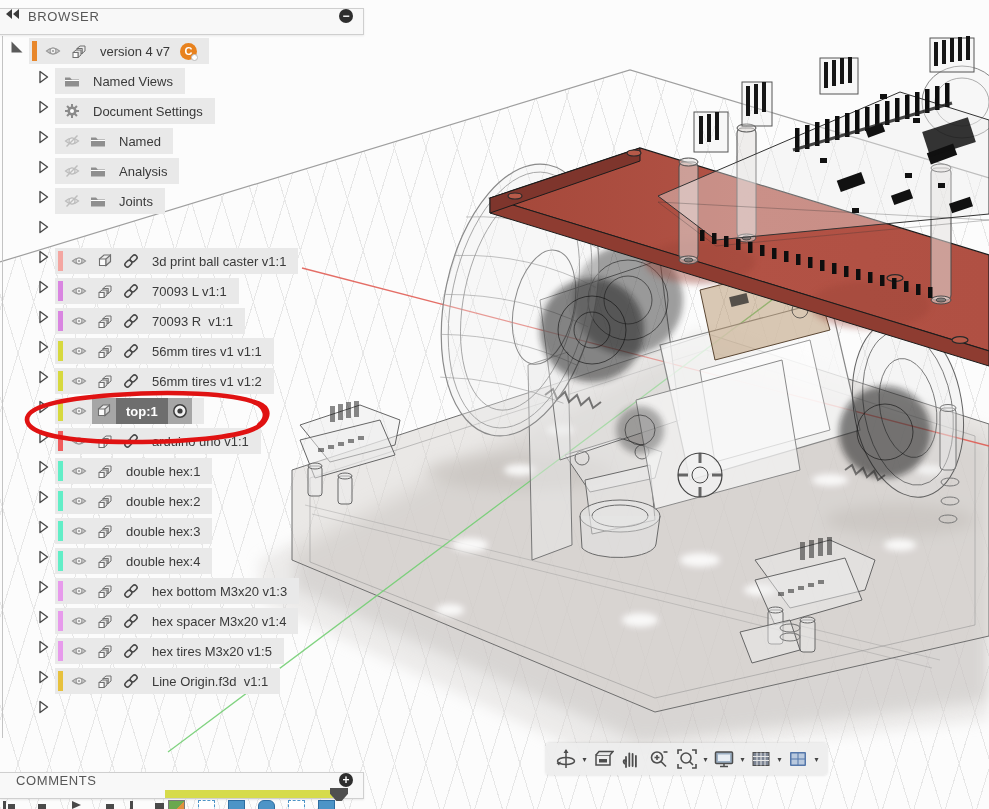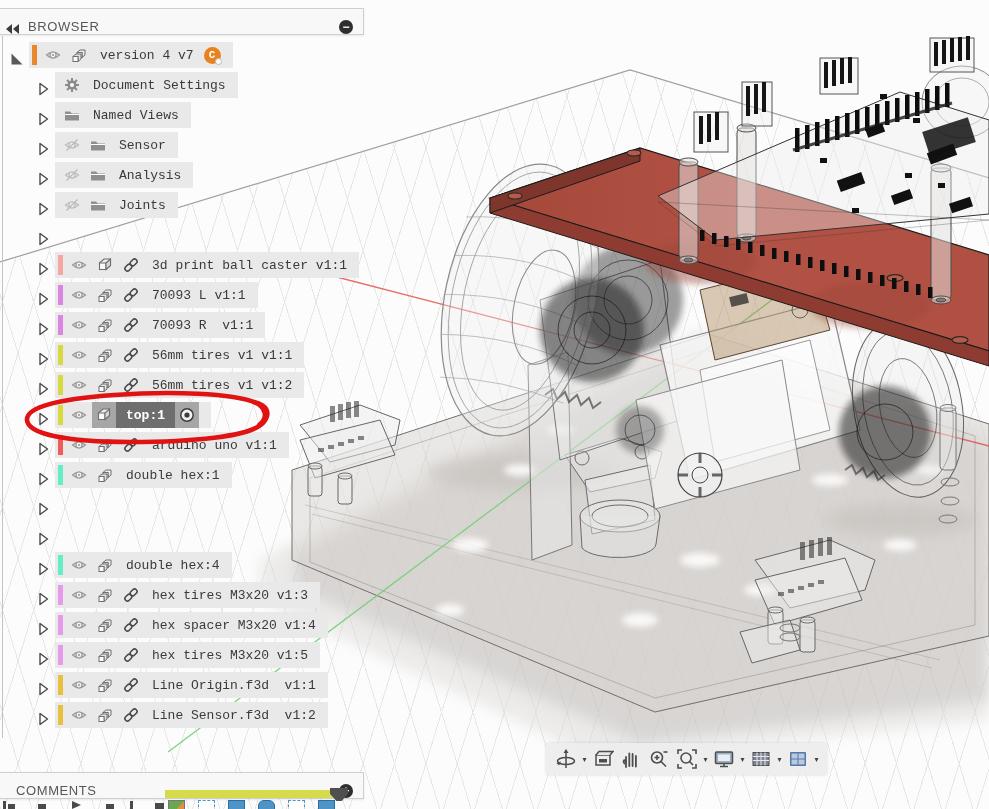--- a/index.html
+++ b/index.html
@@ -12,32 +12,32 @@
     position:absolute;inset:0;background-color:#fcfcfc;
     background-image:
       repeating-linear-gradient(107deg,#e7e7e7 0 1px,transparent 1px 30px),
       repeating-linear-gradient(73deg,#e7e7e7 0 1px,transparent 1px 30px);
   }
   .vp-svg{position:absolute;left:0;top:0;}
   
   .panel-header{
     position:absolute;left:0;width:364px;height:27px;
     background:#f8f8f8;border:1px solid #cfcfcf;border-left:none;
-    display:flex;align-items:flex-end;box-sizing:border-box;
+    display:flex;align-items:flex-start;box-sizing:border-box;
     box-shadow:0 1px 2px rgba(0,0,0,.08);z-index:5;
   }
   .panel-header .ph-title{font-size:13px;color:#575757;letter-spacing:.6px;margin-left:8px;}
   .ph-left-ic{margin-left:6px;display:flex;align-items:center;}
   .ph-right-ic{margin-left:auto;margin-right:10px;width:14px;height:14px;border-radius:50%;
     background:#2e2e2e;color:#fff;display:flex;align-items:center;justify-content:center;
     font-size:12px;line-height:1;font-weight:bold;}
   .tree-guide{position:absolute;left:2px;top:36px;height:702px;width:1px;background:#c3c3c3;z-index:4;}
   
   .tree{position:absolute;left:0;top:38px;z-index:5;}
-  .row{height:30px;display:flex;align-items:flex-end;font-family:Liberation Mono, monospace;}
+  .row{height:30px;display:flex;align-items:flex-start;}
   .row .indent{width:34px;flex:0 0 auto;}
   .row .indent.root{width:8px;}
   .tri{width:18px;height:18px;flex:0 0 auto;display:flex;align-items:center;justify-content:center;margin-right:3px;}
   .pill{display:flex;align-items:center;height:26px;background:#e9e9e9;padding-right:12px;}
   .bar{width:5px;height:20px;margin:0 3px;flex:0 0 auto;}
   .ic{width:26px;height:20px;display:flex;align-items:center;justify-content:center;flex:0 0 auto;}
   .lbl{font-size:13px;color:#3a3a3a;padding-left:8px;white-space:pre;}
   .pill.nofold{padding-left:4px;}
   .badge{width:17px;height:17px;border-radius:50%;background:#e8821e;color:#fff;font-size:11px;
     font-weight:bold;display:flex;align-items:center;justify-content:center;margin-left:10px;position:relative;}
@@ -448,63 +448,63 @@
   <div class="row">
     <span class="indent"></span>
     <span class="tri">
         <svg width="16" height="16">
           <use href="#sym-tri"></use>
         </svg>
       </span>
     <span class="pill nofold">
       <span class="ic">
           <svg width="16" height="16">
+            <use href="#sym-folder"></use>
+          </svg>
+        </span>
+      <span class="lbl">Named Views</span>
+    </span>
+  </div>
+
+  <div class="row">
+    <span class="indent"></span>
+    <span class="tri">
+        <svg width="16" height="16">
+          <use href="#sym-tri"></use>
+        </svg>
+      </span>
+    <span class="pill nofold">
+      <span class="ic">
+          <svg width="16" height="16">
             <use href="#sym-gear"></use>
           </svg>
         </span>
       <span class="lbl">Document Settings</span>
     </span>
   </div>
 
   <div class="row">
     <span class="indent"></span>
     <span class="tri">
         <svg width="16" height="16">
           <use href="#sym-tri"></use>
         </svg>
       </span>
     <span class="pill nofold">
       <span class="ic">
           <svg width="16" height="16">
+            <use href="#sym-eye-off"></use>
+          </svg>
+        </span>
+      <span class="ic">
+          <svg width="16" height="16">
             <use href="#sym-folder"></use>
           </svg>
         </span>
-      <span class="lbl">Named Views</span>
-    </span>
-  </div>
-
-  <div class="row">
-    <span class="indent"></span>
-    <span class="tri">
-        <svg width="16" height="16">
-          <use href="#sym-tri"></use>
-        </svg>
-      </span>
-    <span class="pill nofold">
-      <span class="ic">
-          <svg width="16" height="16">
-            <use href="#sym-eye-off"></use>
-          </svg>
-        </span>
-      <span class="ic">
-          <svg width="16" height="16">
-            <use href="#sym-folder"></use>
-          </svg>
-        </span>
-      <span class="lbl">Sensor</span>
+      <span class="lbl">Named</span>
     </span>
   </div>
 
   <div class="row">
     <span class="indent"></span>
     <span class="tri">
         <svg width="16" height="16">
           <use href="#sym-tri"></use>
         </svg>
       </span>
@@ -772,48 +772,76 @@
       <span class="lbl">double hex:1</span>
     </span>
   </div>
   <div class="row">
     <span class="indent"></span>
     <span class="tri">
         <svg width="16" height="16">
           <use href="#sym-tri"></use>
         </svg>
       </span>
-  </div>
-  <div class="row">
-    <span class="indent"></span>
-    <span class="tri">
-        <svg width="16" height="16">
-          <use href="#sym-tri"></use>
-        </svg>
-      </span>
-  </div>
-  <div class="row">
-    <span class="indent"></span>
-    <span class="tri">
-        <svg width="16" height="16">
-          <use href="#sym-tri"></use>
-        </svg>
-      </span>
     <span class="pill">
       <span class="bar" style="background: rgb(98, 238, 199);"></span>
       <span class="ic">
           <svg width="16" height="16">
             <use href="#sym-eye"></use>
           </svg>
         </span>
       <span class="ic">
           <svg width="16" height="16">
             <use href="#sym-comp"></use>
           </svg>
         </span>
+      <span class="lbl">double hex:2</span>
+    </span>
+  </div>
+  <div class="row">
+    <span class="indent"></span>
+    <span class="tri">
+        <svg width="16" height="16">
+          <use href="#sym-tri"></use>
+        </svg>
+      </span>
+    <span class="pill">
+      <span class="bar" style="background: rgb(98, 238, 199);"></span>
+      <span class="ic">
+          <svg width="16" height="16">
+            <use href="#sym-eye"></use>
+          </svg>
+        </span>
+      <span class="ic">
+          <svg width="16" height="16">
+            <use href="#sym-comp"></use>
+          </svg>
+        </span>
+      <span class="lbl">double hex:3</span>
+    </span>
+  </div>
+  <div class="row">
+    <span class="indent"></span>
+    <span class="tri">
+        <svg width="16" height="16">
+          <use href="#sym-tri"></use>
+        </svg>
+      </span>
+    <span class="pill">
+      <span class="bar" style="background: rgb(98, 238, 199);"></span>
+      <span class="ic">
+          <svg width="16" height="16">
+            <use href="#sym-eye"></use>
+          </svg>
+        </span>
+      <span class="ic">
+          <svg width="16" height="16">
+            <use href="#sym-comp"></use>
+          </svg>
+        </span>
       <span class="lbl">double hex:4</span>
     </span>
   </div>
 
   <div class="row">
     <span class="indent"></span>
     <span class="tri">
         <svg width="16" height="16">
           <use href="#sym-tri"></use>
         </svg>
@@ -828,21 +856,21 @@
       <span class="ic">
           <svg width="16" height="16">
             <use href="#sym-comp"></use>
           </svg>
         </span>
       <span class="ic">
           <svg width="16" height="16">
             <use href="#sym-link"></use>
           </svg>
         </span>
-      <span class="lbl">hex tires M3x20 v1:3</span>
+      <span class="lbl">hex bottom M3x20 v1:3</span>
     </span>
   </div>
   <div class="row">
     <span class="indent"></span>
     <span class="tri">
         <svg width="16" height="16">
           <use href="#sym-tri"></use>
         </svg>
       </span>
     <span class="pill">
@@ -920,39 +948,20 @@
       <span class="lbl">Line Origin.f3d  v1:1</span>
     </span>
   </div>
   <div class="row">
     <span class="indent"></span>
     <span class="tri">
         <svg width="16" height="16">
           <use href="#sym-tri"></use>
         </svg>
       </span>
-    <span class="pill">
-      <span class="bar" style="background: rgb(231, 193, 61);"></span>
-      <span class="ic">
-          <svg width="16" height="16">
-            <use href="#sym-eye"></use>
-          </svg>
-        </span>
-      <span class="ic">
-          <svg width="16" height="16">
-            <use href="#sym-comp"></use>
-          </svg>
-        </span>
-      <span class="ic">
-          <svg width="16" height="16">
-            <use href="#sym-link"></use>
-          </svg>
-        </span>
-      <span class="lbl">Line Sensor.f3d  v1:2</span>
-    </span>
   </div>
 </div>
 
 <svg class="annot" width="262" height="58" viewBox="0 0 262 58">
   <path d="M238,13 C216,3 152,1 96,5 C41,9 8,17 9,30 C10,44 48,52 112,52 C172,52 232,47 245,33 C254,22 248,15 236,12" fill="none" stroke="#e01212" stroke-width="4.6" stroke-linecap="round"></path>
   <path d="M236,12 C247,17 251,27 241,35" fill="none" stroke="#e01212" stroke-width="4.2" stroke-linecap="round"></path>
 </svg>
 
 <div class="panel-header" style="top:772px">
   <span class="ph-title" style="margin-left:16px">COMMENTS</span>

